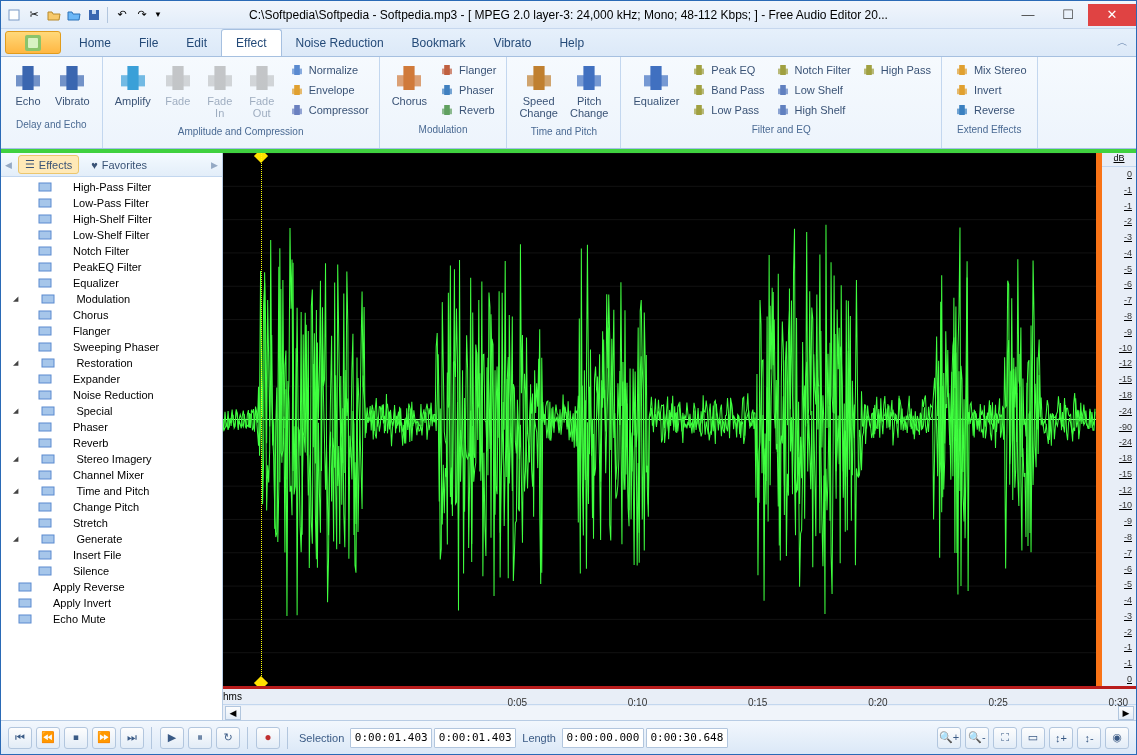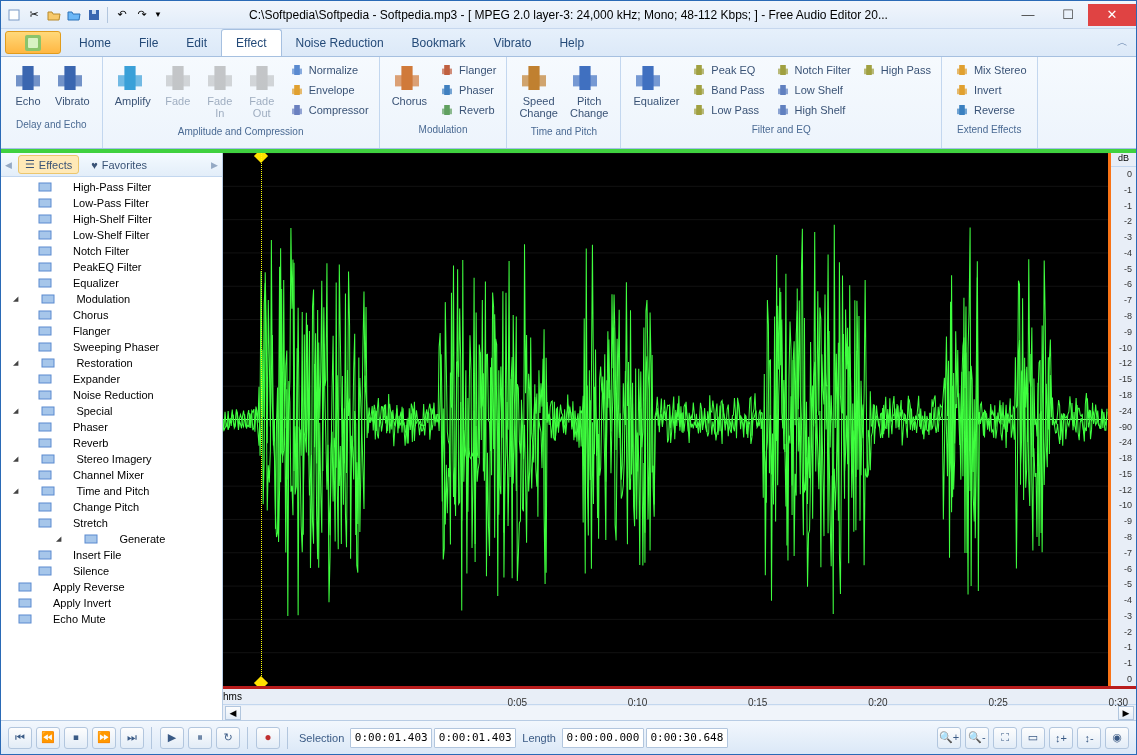--- a/index.html
+++ b/index.html
@@ -17,21 +17,21 @@
 .ribbon-tabs { height: 28px; background: linear-gradient(to bottom, #e6f0fb, #dce9f8); display: flex; align-items: stretch; border-bottom: 1px solid #a6c0e0; }
 .appbtn { width: 56px; background: linear-gradient(to bottom, #ffd97a, #ffb743); border: 1px solid #e19c1c; border-radius: 3px; margin: 2px 4px; display: flex; align-items: center; justify-content: center; }
 .tab { padding: 0 14px; display: flex; align-items: center; color: #244a78; cursor: pointer; font-size: 12px; }
 .tab.active { background: #fff; border: 1px solid #a6c0e0; border-bottom: none; border-top-left-radius: 3px; border-top-right-radius: 3px; color: #244a78; }
 .tabend { margin-left: auto; padding-right: 8px; display: flex; align-items: center; color: #5a7aa5; }
 
 .ribbon { height: 92px; background: linear-gradient(to bottom, #f6fafe, #edf4fc); border-bottom: 1px solid #a6c0ea; display: flex; }
 .group { display: flex; flex-direction: column; border-right: 1px solid #c3d7ef; justify-content: space-between; }
 .group-body { display: flex; padding: 4px 6px; flex: 1; align-items: flex-start; }
 .group-title { font-size: 10px; text-align: center; padding: 1px 0 18px; color: #4a6a93; }
-.bigbtn { display: flex; flex-direction: column; padding: 2px 6px; cursor: pointer; }
+.bigbtn { display: flex; flex-direction: column; align-items: center; padding: 2px 6px; cursor: pointer; }
 .bigbtn.disabled { opacity: 0.45; }
 .bigicon { width: 30px; height: 30px; display: flex; align-items: center; justify-content: center; margin-bottom: 2px; }
 .biglabel { font-size: 11px; color: #3a5376; text-align: center; line-height: 12px; }
 .smallcol { display: flex; flex-direction: column; gap: 2px; padding-left: 2px; }
 .smallbtn { display: flex; align-items: center; gap: 4px; padding: 1px 4px; cursor: pointer; color: #3a5376; }
 .smallicon { width: 16px; height: 16px; display: flex; align-items: center; justify-content: center; }
 
 .workspace { flex: 1; display: flex; overflow: hidden; border-top: 4px solid #3fd13f; }
 
 .sidebar { width: 222px; border-right: 1px solid #b8cce4; display: flex; flex-direction: column; background: #f7fbff; }
@@ -42,21 +42,21 @@
 .tree { padding: 2px 0; }
 .tree-item { display: flex; align-items: center; padding: 1px 6px; gap: 20px; cursor: pointer; white-space: nowrap; }
 .tree-item.cat { font-weight: normal; }
 .tree-item.cat::before { content: "◢"; font-size: 7px; margin-right: 2px; color: #444; }
 .tree-item.sub { padding-left: 36px; }
 .titem-icon { width: 16px; height: 14px; display: inline-flex; align-items: center; justify-content: center; font-size: 10px; }
 
 .waveform-area { flex: 1; display: flex; flex-direction: column; overflow: hidden; }
 .wave-row { flex: 1; display: flex; overflow: hidden; }
 .wave-canvas { flex: 1; background: #000; position: relative; }
-.db-scale { width: 28px; background: #e8eef7; border-left: 3px solid #f97316; font-size: 9px; display: flex; flex-direction: column; }
+.db-scale { width: 40px; background: #e8eef7; border-left: 6px solid #f97316; font-size: 9px; display: flex; flex-direction: column; text-decoration: underline; }
 .db-head { height: 14px; text-align: center; font-size: 9px; border-bottom: 1px solid #c3d7ef; }
 .db-ticks { flex: 1; display: flex; flex-direction: column; justify-content: space-between; padding: 2px 0; }
 .db-tick { text-align: right; padding-right: 4px; color: #333; }
 
 .timeaxis { height: 18px; background: #e8eef7; border-top: 3px solid #b91c1c; display: flex; align-items: center; font-size: 10px; position: relative; text-align: right; }
 .timeaxis .ticklabel { position: absolute; color: #333; }
 .hscroll { height: 16px; background: #e8eef7; border-top: 1px solid #c3d7ef; display: flex; align-items: center; padding: 0 2px; }
 .scrollarrow { width: 16px; height: 14px; display: flex; align-items: center; justify-content: center; background: linear-gradient(to bottom,#fdfdfd,#e2ecf7); border: 1px solid #b2c6de; font-size: 9px; cursor: pointer; }
 .scrolltrack { flex: 1; height: 14px; background: #f0f4fa; }
 
@@ -595,21 +595,21 @@
             <span>Change Pitch</span>
           </div>
           <div class="tree-item sub">
             <span class="titem-icon">
               <svg width="14" height="12">
                 <rect x="1" y="2" width="12" height="8" fill="#a6c6ea" stroke="#5a8ad0"></rect>
               </svg>
             </span>
             <span>Stretch</span>
           </div>
-          <div class="tree-item cat" style="padding-left: 12px; margin-left: 43px;">
+          <div class="tree-item cat" style="padding-left: 12px;">
             <span class="titem-icon">
               <svg width="14" height="12">
                 <rect x="1" y="2" width="12" height="8" fill="#a6c6ea" stroke="#5a8ad0"></rect>
               </svg>
             </span>
             <span>Generate</span>
           </div>
           <div class="tree-item sub">
             <span class="titem-icon">
               <svg width="14" height="12">

